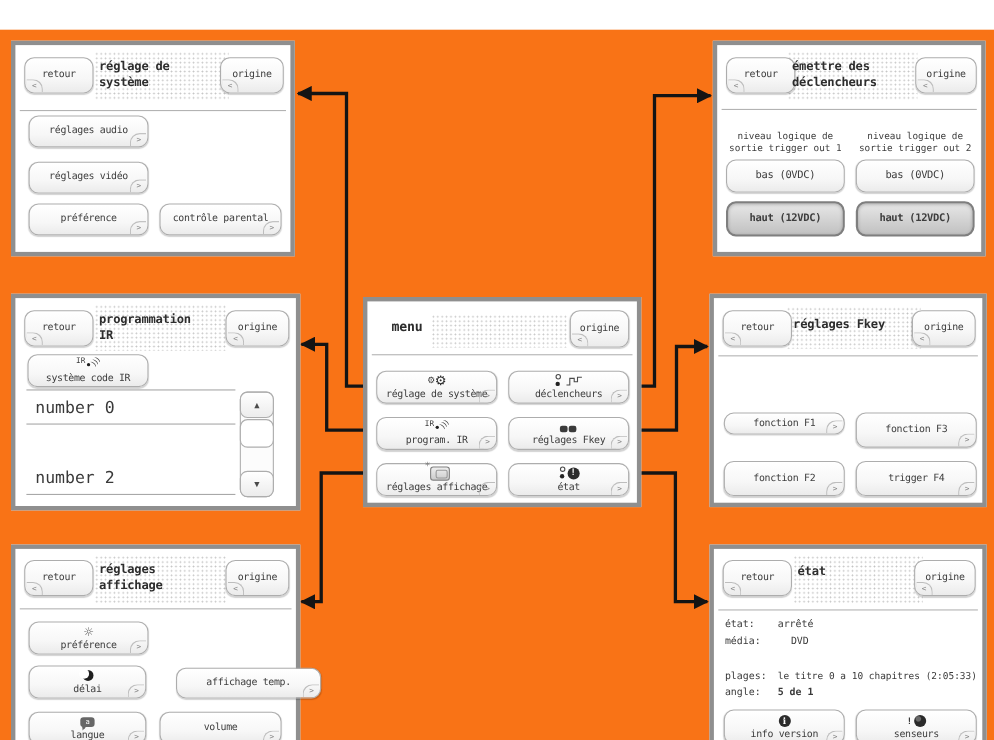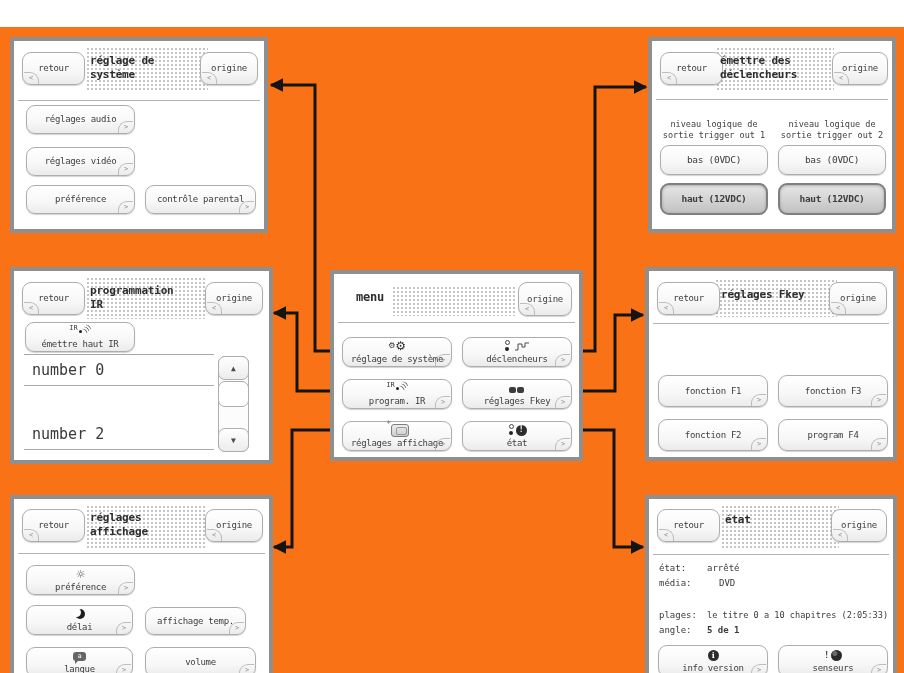--- a/index.html
+++ b/index.html
@@ -190,21 +190,21 @@
       <span class="fold fl">
           <span>&lt;</span>
         </span>
     </div>
     <div class="b" style="left:11px;top:51px;width:110px;height:30px;">
       <span class="icn i-ir">
         <span class="irt">IR</span>
         <span class="ird"></span>
         <span class="irw">)))</span>
       </span>
-      <span>émettre haut IR</span>
+      <span>système code IR</span>
     </div>
     <div class="ltop" style="top:83px;"></div>
     <div class="lrow" style="top:83px;">
         <span>number 0</span>
       </div>
     <div class="lrow" style="top:147px;">
         <span>number 2</span>
       </div>
     <div class="scroll" style="left:204px;top:85px;width:31px;height:96px;">
       <div class="strack"></div>
@@ -309,40 +309,40 @@
     <div class="title" style="left:72px;top:17px;">
       <span>réglages Fkey</span>
     </div>
     <div class="b" style="left:180px;top:11px;width:58px;height:33px;">
       <span>origine</span>
       <span class="fold fl">
           <span>&lt;</span>
         </span>
     </div>
     <div class="sep" style="left:4px;top:52px;width:236px;"></div>
-    <div class="b" style="left:9px;top:104px;width:110px;height:32px;">
+    <div class="b" style="left:9px;top:104px;width:110px;height:20px;">
       <span>fonction F1</span>
       <span class="fold fr">
           <span>&gt;</span>
         </span>
     </div>
     <div class="b" style="left:129px;top:104px;width:110px;height:32px;">
       <span>fonction F3</span>
       <span class="fold fr">
           <span>&gt;</span>
         </span>
     </div>
     <div class="b" style="left:9px;top:148px;width:110px;height:32px;">
       <span>fonction F2</span>
       <span class="fold fr">
           <span>&gt;</span>
         </span>
     </div>
     <div class="b" style="left:129px;top:148px;width:110px;height:32px;">
-      <span>program F4</span>
+      <span>trigger F4</span>
       <span class="fold fr">
           <span>&gt;</span>
         </span>
     </div>
   </div>
 
   <div class="panel" style="left:10px;top:468px;width:263px;height:199px;">
     <div class="dots" style="left:72px;top:6px;width:120px;height:44px;"></div>
     <div class="b" style="left:8px;top:10px;width:63px;height:33px;">
       <span>retour</span>
@@ -375,21 +375,21 @@
         <span class="i-moon">
             <span class="md"></span>
             <span class="mc"></span>
           </span>
       </span>
       <span>délai</span>
       <span class="fold fr">
           <span>&gt;</span>
         </span>
     </div>
-    <div class="b" style="left:131px;top:108px;width:101px;height:28px;">
+    <div class="b" style="left:146px;top:108px;width:132px;height:28px;">
       <span>affichage temp.</span>
       <span class="fold fr">
           <span>&gt;</span>
         </span>
     </div>
     <div class="b" style="left:12px;top:148px;width:107px;height:30px;">
       <span class="icn">
           <span class="i-bubble">
             <span>a</span>
           </span>

